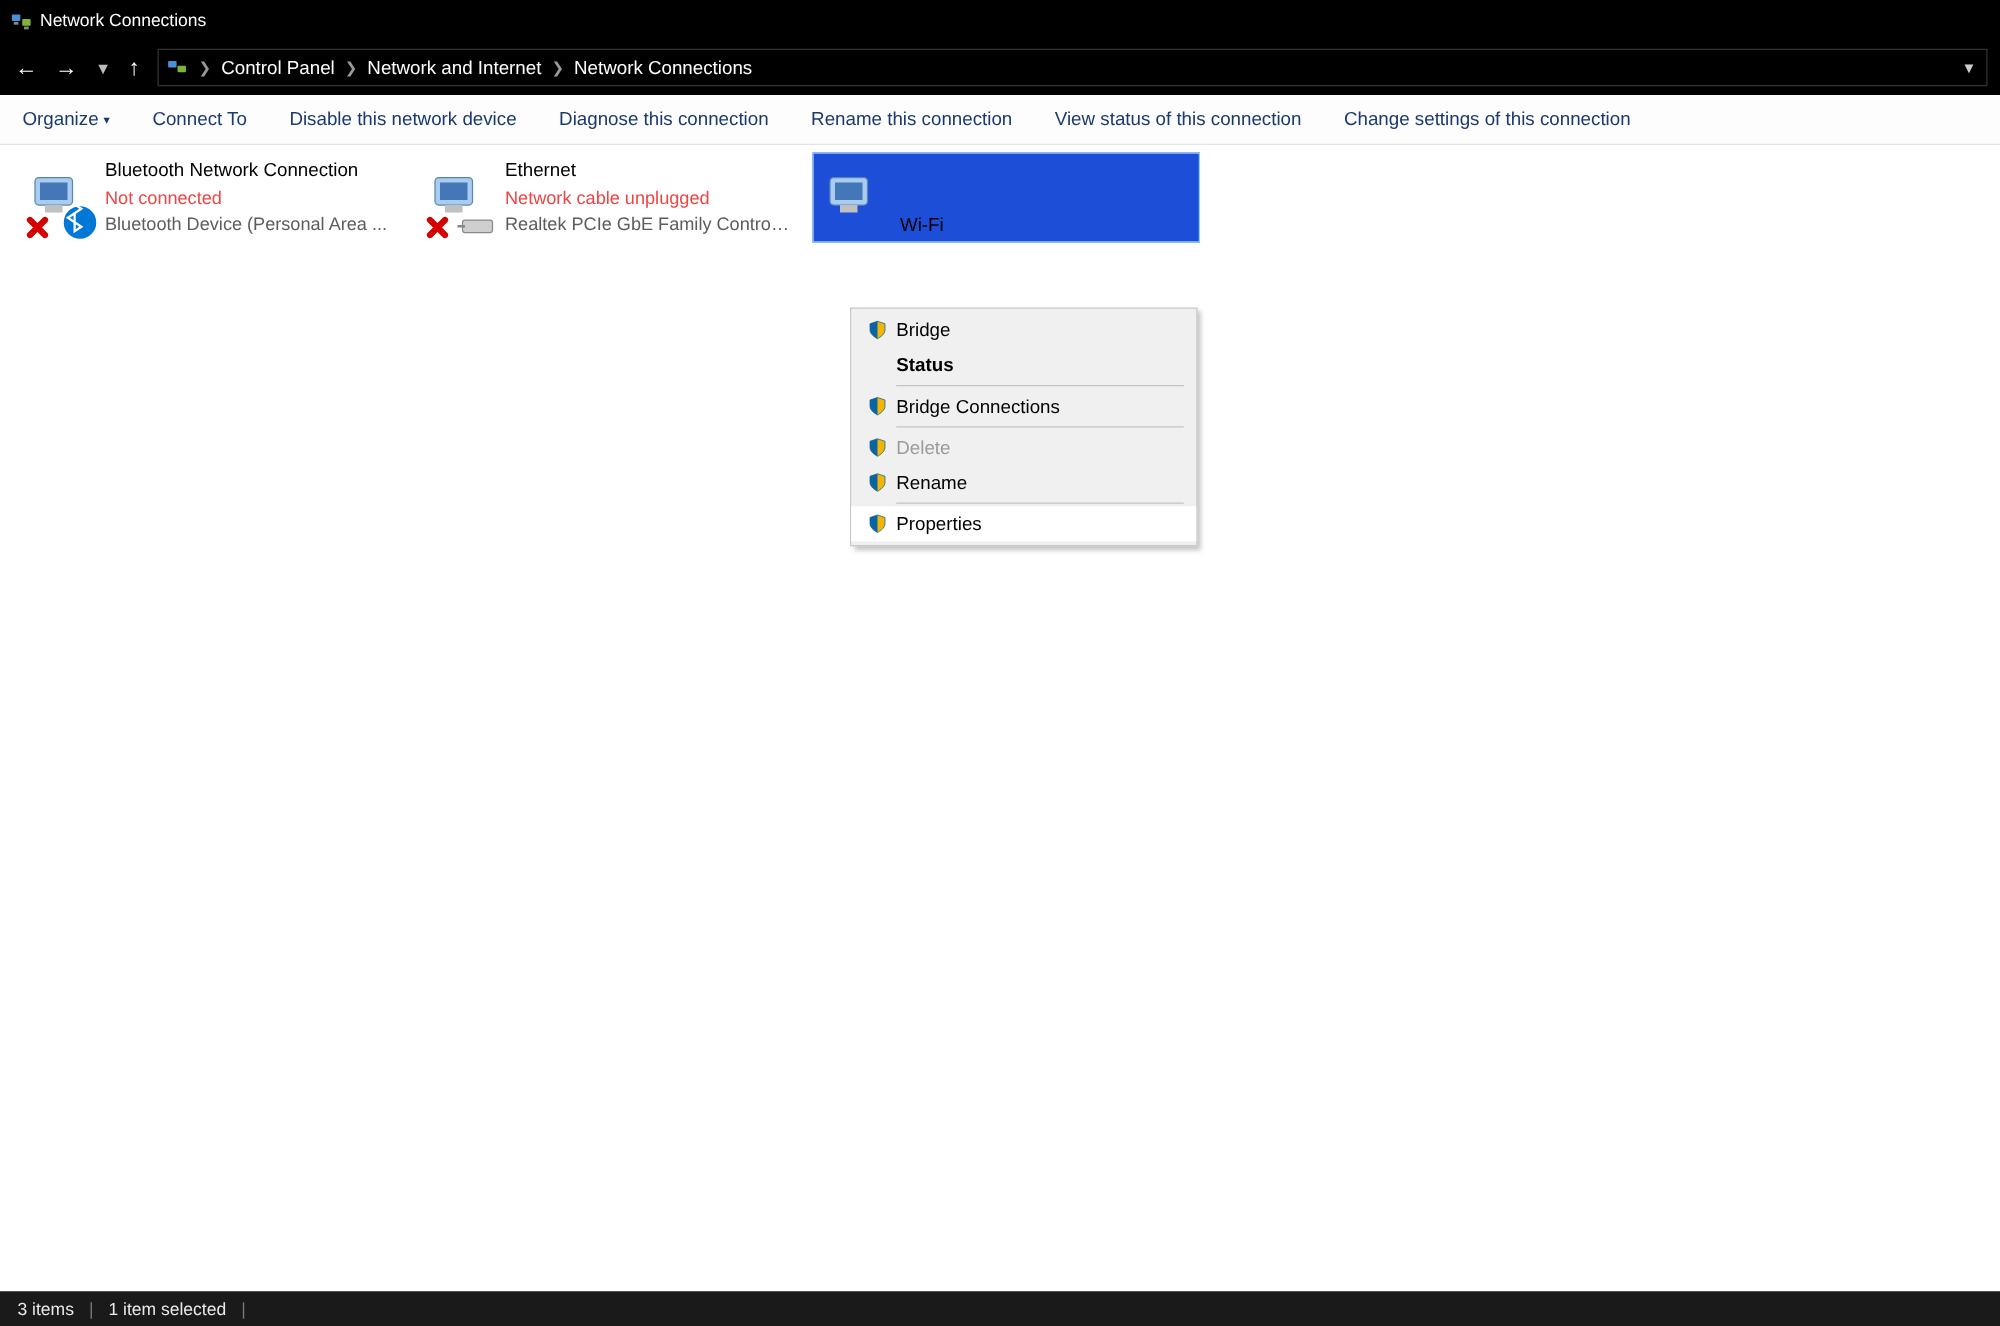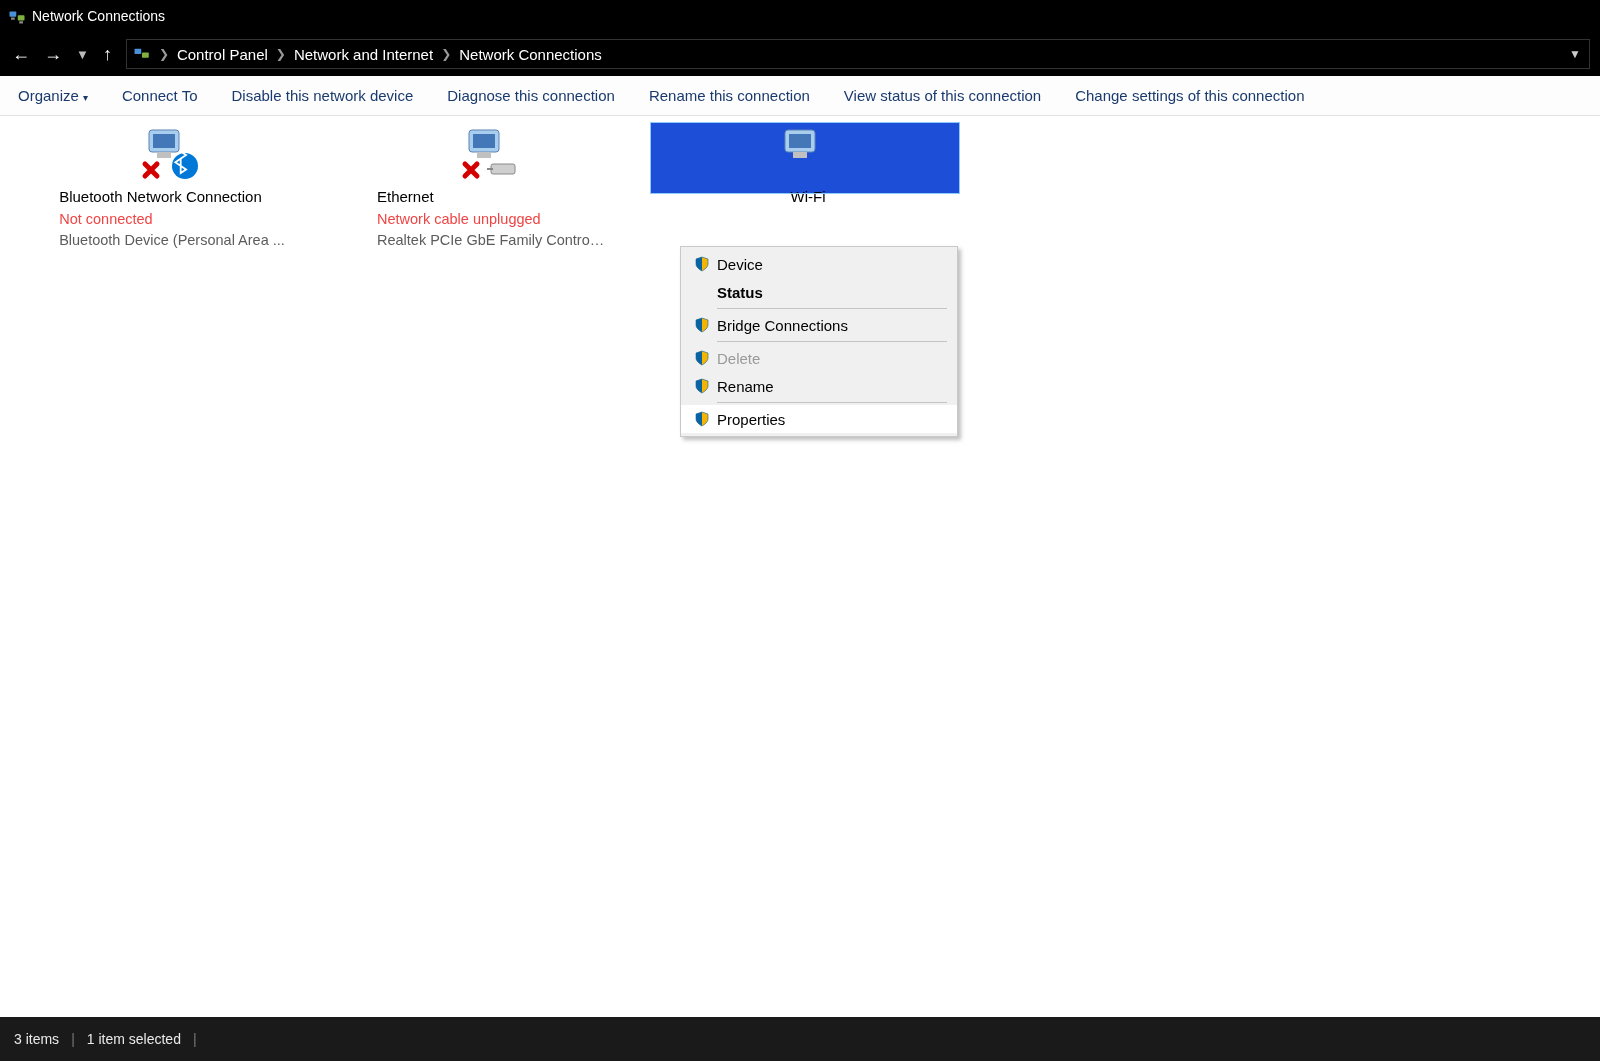--- a/index.html
+++ b/index.html
@@ -12,28 +12,28 @@
   .nav-arrows .arrow.dim { color:#bbb; }
   .addressbar { flex:1; height:30px; border:1px solid #333; margin-left:8px; display:flex; align-items:center; padding:0 6px; color:#fff; font-size:15px; position:relative; }
   .addressbar .crumb-sep { color:#999; padding:0 6px; font-size:12px;}
   .addressbar .crumb { padding:2px 2px; }
   .addressbar .crumb-icon { width:18px; height:18px; margin-right:2px; }
   .addressbar .address-dropdown { position:absolute; right:8px; color:#ccc; font-size:12px; }
   .cmdbar { height:40px; background:#fdfdfd; border-bottom:1px solid #e3e3e3; display:flex; align-items:center; padding:0 18px; gap:34px; font-size:15px; color:#1a3a6e; }
   .cmdbar .cmd { cursor:pointer; white-space:nowrap;text-align:right; }
   .cmdbar .cmd .caret { font-size:10px; margin-left:4px; vertical-align:middle;}
   .content { position:relative; height: calc(1061px - 32px - 44px - 40px - 28px); width:100%; background:#ffffff; }
-  .conn-item { position:absolute; width:310px; height:72px; display:flex; align-items:center; padding:2px 4px;flex-direction:column; }
+  .conn-item { position:absolute; width:310px; height:72px; display:flex; align-items:flex-end; padding:2px 4px; }
   .conn-item.selected { background:#1d4ed8; outline:1px solid #8fc9f9; outline-offset:-1px;}
   .conn-item .iconwrap { position:relative; width:60px; height:56px; flex:0 0 60px; }
   .conn-item .labels { display:flex; flex-direction:column; padding-left:6px; padding-top:2px; line-height:1.5; }
   .conn-item .labels .name { font-size:15px; color:#000; }
   .conn-item .labels .status { font-size:14.5px; color:#ef4444; }
   .conn-item .labels .device { font-size:14.5px; color:#5c5c5c; white-space: nowrap; overflow:hidden; text-overflow: ellipsis; max-width:230px; }
-  .statusbar { height:44px; background:#1a1a1a; color:#eaeaea; font-size:14px; display:flex; align-items:center; padding:13px 14px; gap:12px; position:absolute; bottom:0; left:0; right:0;}
+  .statusbar { height:28px; background:#1a1a1a; color:#eaeaea; font-size:14px; display:flex; align-items:center; padding:13px 14px; gap:12px; position:absolute; bottom:0; left:0; right:0;}
   .statusbar .sep { color:#777; }
   .ctx-menu { position:absolute; top:130px; left:680px; width:278px; background:#f0f0f0; border:1px solid #c9c9c9; box-shadow:3px 3px 4px rgba(0,0,0,0.25); padding:3px 0; font-size:15px; z-index:50;}
   .ctx-menu .item { display:flex; align-items:center; height:28px; padding:0 14px 0 10px; }
   .ctx-menu .item .ic { width:22px; display:flex; justify-content:center; }
   .ctx-menu .item .txt { padding-left:4px; }
   .ctx-menu .item.bold .txt { font-weight:600; }
   .ctx-menu .item.disabled .txt { color:#9a9a9a; }
   .ctx-menu .item.highlight { background:#ffffff; }
   .ctx-menu hr { border:none; border-top:1px solid #c4c4c4; margin:2px 10px 2px 36px; }
 </style>
@@ -136,21 +136,21 @@
   </div>
 
   <div class="ctx-menu">
     <div class="item">
       <span class="ic">
         <svg width="16" height="16" viewBox="0 0 16 16">
             <path d="M8 1 L14 3 V8 C14 12 8 15 8 15 C8 15 2 12 2 8 V3 Z" fill="#f5b400" stroke="#0a64a4" stroke-width="0.6"></path>
             <path d="M8 1 L8 15 C8 15 2 12 2 8 V3 Z" fill="#0a64a4"></path>
           </svg>
       </span>
-      <span class="txt">Device</span>
+      <span class="txt">Bridge</span>
     </div>
     <div class="item bold">
       <span class="ic"></span>
         <span class="txt">Status</span>
     </div>
     <hr>
     <div class="item">
       <span class="ic">
         <svg width="16" height="16" viewBox="0 0 16 16">
             <path d="M8 1 L14 3 V8 C14 12 8 15 8 15 C8 15 2 12 2 8 V3 Z" fill="#f5b400" stroke="#0a64a4" stroke-width="0.6"></path>

